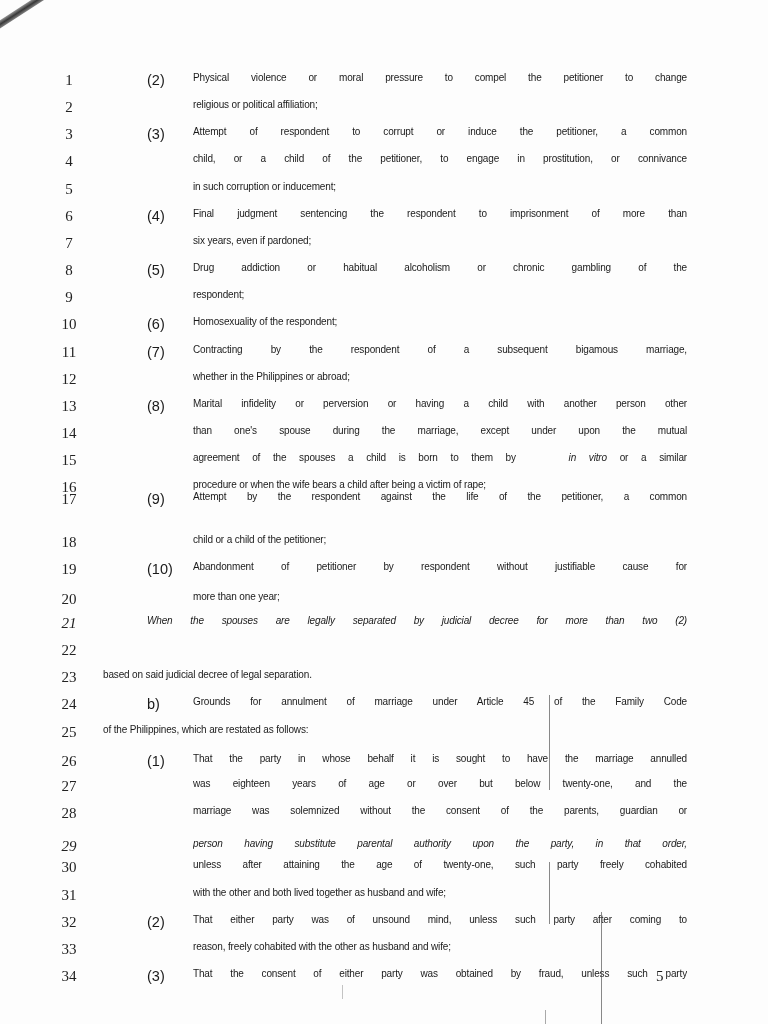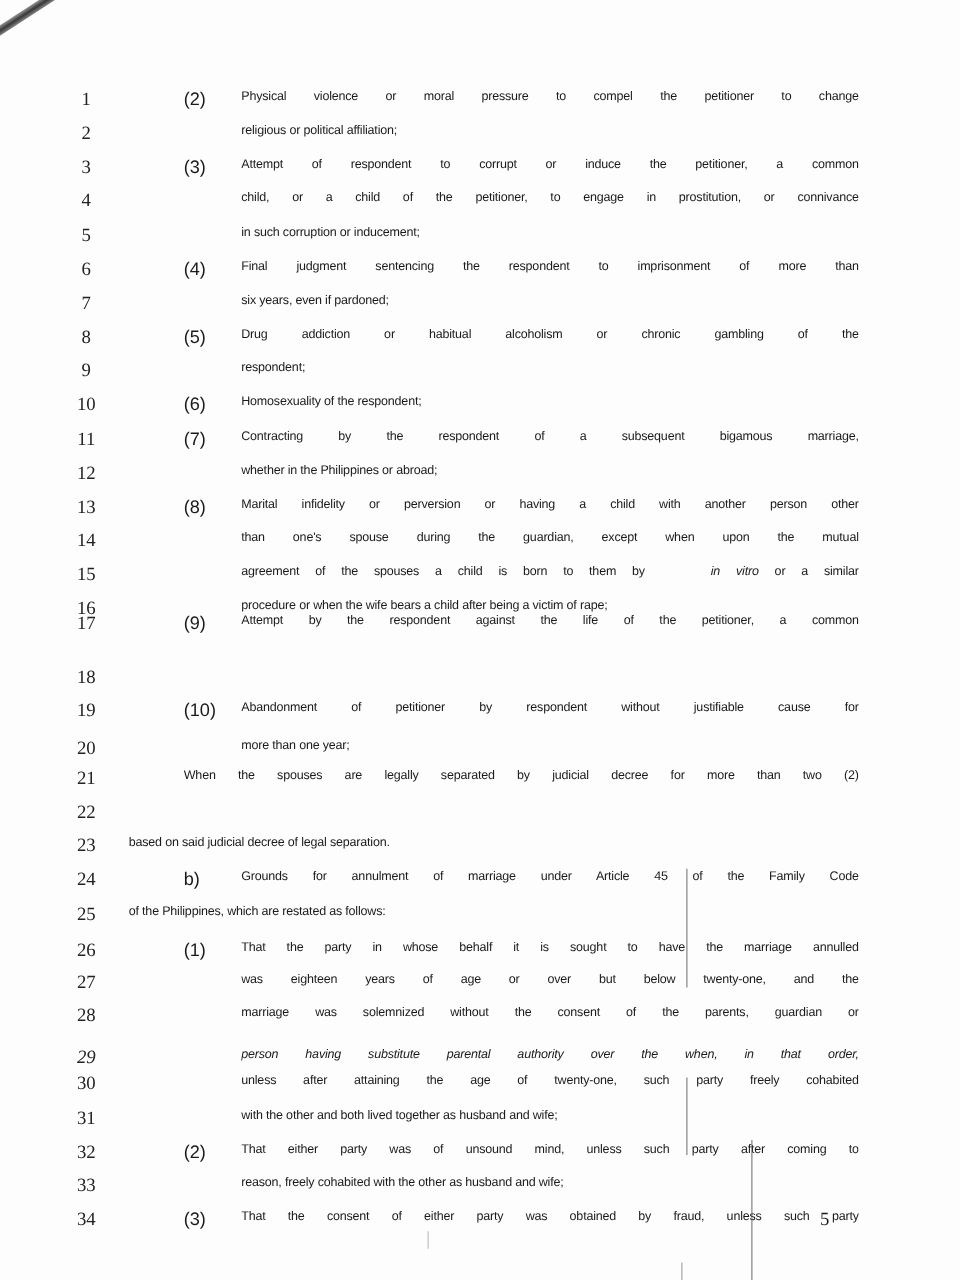--- a/index.html
+++ b/index.html
@@ -146,48 +146,49 @@
         <span class="lnum">12</span>
         <div class="txt item">whether in the Philippines or abroad;</div>
       </div>
       <div class="line" style="top: 397.8px;">
         <span class="lnum">13</span>
         <span class="enum">(8)</span>
         <div class="txt item justify">Marital infidelity or perversion or having a child with another person other</div>
       </div>
       <div class="line" style="top: 424.95px;">
         <span class="lnum">14</span>
-        <div class="txt item justify">than one's spouse during the guardian, except when upon the mutual</div>
+        <div class="txt item justify">than one's spouse during the marriage, except under upon the mutual</div>
       </div>
       <div class="line" style="top: 452.1px;">
         <span class="lnum">15</span>
         <div class="txt item justify"><span style="white-space: pre;">agreement of the spouses a child is born to them by </span><i style="white-space: pre;">in vitro</i><span style="white-space: pre;"> or a similar</span></div>
       </div>
       <div class="line" style="top: 479.25px;">
         <span class="lnum">16</span>
         <div class="txt item">procedure or when the wife bears a child after being a victim of rape;</div>
       </div>
       <div class="line" style="top: 491px;">
         <span class="lnum">17</span>
         <span class="enum">(9)</span>
         <div class="txt item justify">Attempt by the respondent against the life of the petitioner, a common</div>
       </div>
       <div class="line" style="top: 533.55px;">
         <span class="lnum">18</span>
+        <div class="txt item">child or a child of the petitioner;</div>
       </div>
       <div class="line" style="top: 560.7px;">
         <span class="lnum">19</span>
         <span class="enum">(10)</span>
         <div class="txt item justify">Abandonment of petitioner by respondent without justifiable cause for</div>
       </div>
       <div class="line" style="top: 591px;">
         <span class="lnum">20</span>
         <div class="txt item">more than one year;</div>
       </div>
-      <div class="line" style="top: 615px;">
+      <div class="line" style="top: 615px; font-style: italic;">
         <span class="lnum">21</span>
         <div class="txt indent justify">When the spouses are legally separated by judicial decree for more than two (2)</div>
       </div>
       <div class="line" style="top: 642.15px;">
         <span class="lnum">22</span>
       </div>
       <div class="line" style="top: 669.3px;">
         <span class="lnum">23</span>
         <div class="txt flush">based on said judicial decree of legal separation.</div>
       </div>
@@ -208,21 +209,21 @@
       <div class="line" style="top: 777.9px;">
         <span class="lnum">27</span>
         <div class="txt item justify">was eighteen years of age or over but below twenty-one, and the</div>
       </div>
       <div class="line" style="top: 805.05px;">
         <span class="lnum">28</span>
         <div class="txt item justify">marriage was solemnized without the consent of the parents, guardian or</div>
       </div>
       <div class="line" style="top: 838px; font-style: italic;">
         <span class="lnum">29</span>
-        <div class="txt item justify">person having substitute parental authority over the when, in that order,</div>
+        <div class="txt item justify">person having substitute parental authority upon the party, in that order,</div>
       </div>
       <div class="line" style="top: 859.35px;">
         <span class="lnum">30</span>
         <div class="txt item justify">unless after attaining the age of twenty-one, such party freely cohabited</div>
       </div>
       <div class="line" style="top: 886.5px;">
         <span class="lnum">31</span>
         <div class="txt item">with the other and both lived together as husband and wife;</div>
       </div>
       <div class="line" style="top: 913.65px;">

